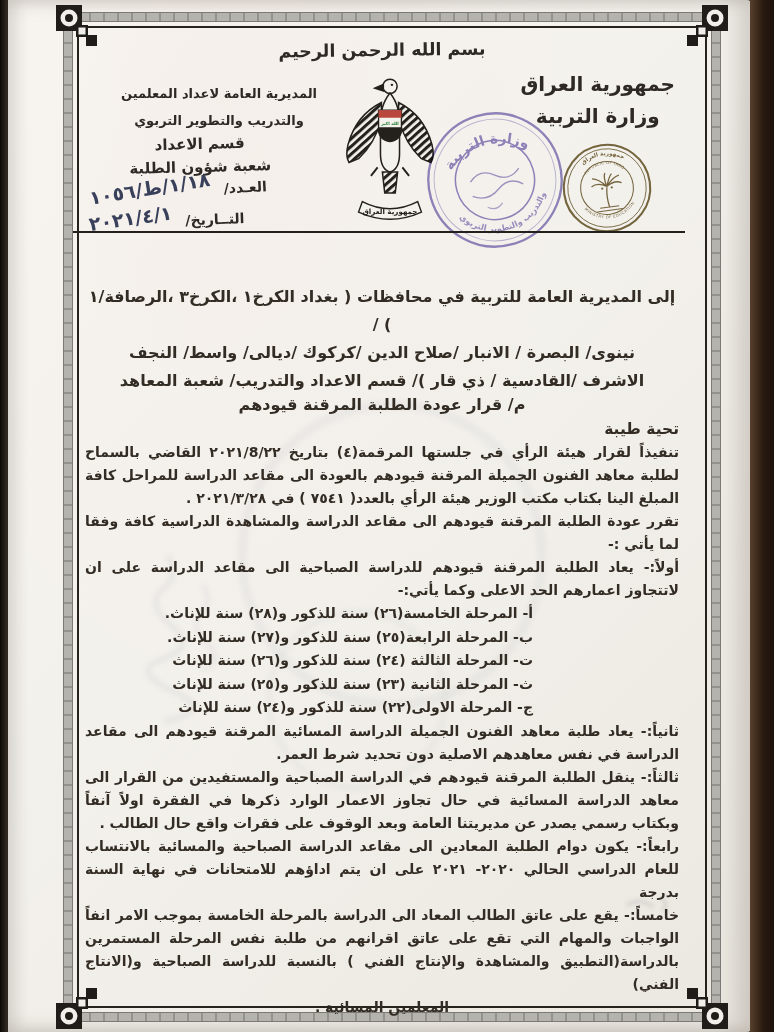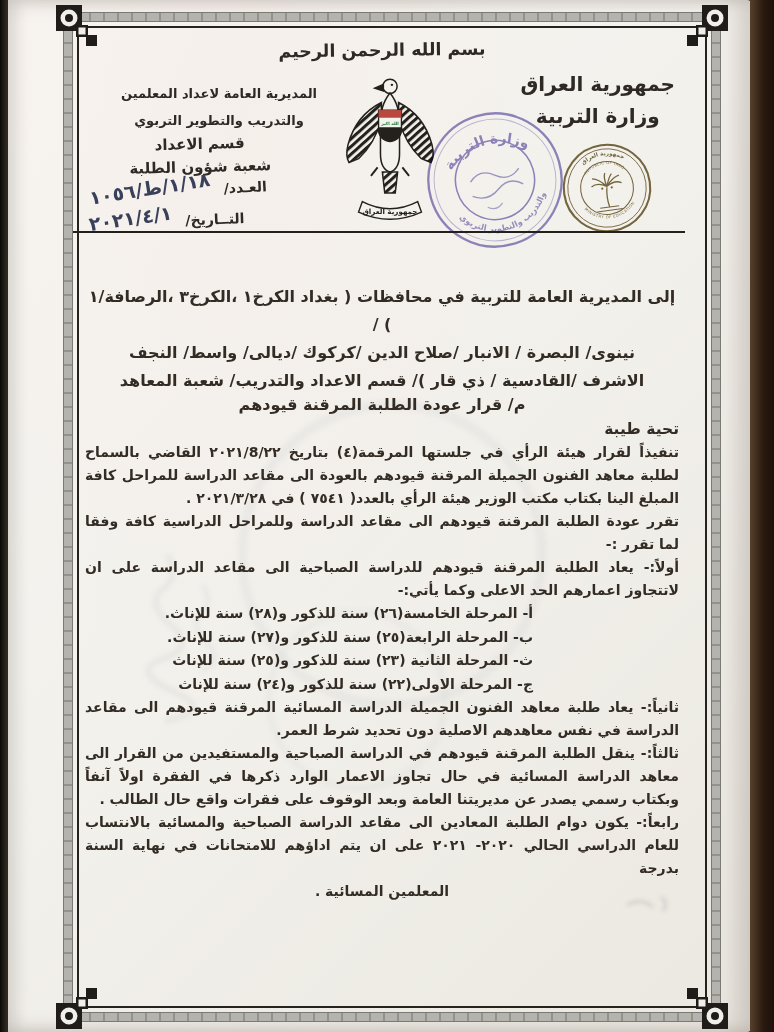--- a/index.html
+++ b/index.html
@@ -234,38 +234,40 @@
       <div class="address">
         <div>إلى المديرية العامة للتربية في محافظات ( بغداد الكرخ١ ،الكرخ٣ ،الرصافة/١ ) /</div>
         <div>نينوى/ البصرة / الانبار /صلاح الدين /كركوك /ديالى/ واسط/ النجف</div>
         <div>الاشرف /القادسية / ذي قار )/ قسم الاعداد والتدريب/ شعبة المعاهد</div>
       </div>
 
       <div class="subject">م/ قرار عودة الطلبة المرقنة قيودهم</div>
       <div class="salute">تحية طيبة</div>
 
       <div class="para">تنفيذاً لقرار هيئة الرأي في جلستها المرقمة(٤) بتاريخ ٢٠٢١/8/٢٢ القاضي بالسماح لطلبة معاهد الفنون الجميلة المرقنة قيودهم بالعودة الى مقاعد الدراسة للمراحل كافة المبلغ الينا بكتاب مكتب الوزير هيئة الرأي بالعدد( ٧٥٤١ ) في ٢٠٢١/٣/٢٨ .</div>
-      <div class="para">تقرر عودة الطلبة المرقنة قيودهم الى مقاعد الدراسة وللمراحل الدراسية كافة وفقا لما تقرر :-</div>
+      <div class="para">تقرر عودة الطلبة المرقنة قيودهم الى مقاعد الدراسة والمشاهدة الدراسية كافة وفقا لما يأتي :-</div>
 
       <div class="para">
         <span>أولاً:- يعاد الطلبة المرقنة قيودهم </span><span class="u">للدراسة الصباحية</span><span> الى مقاعد الدراسة على ان لاتتجاوز اعمارهم الحد الاعلى وكما يأتي:-</span>
       </div>
 
       <div class="stages">
         <div>أ- المرحلة الخامسة(٢٦) سنة للذكور و(٢٨) سنة للإناث.</div>
         <div>ب- المرحلة الرابعة(٢٥) سنة للذكور و(٢٧) سنة للإناث.</div>
+        <div>ت- المرحلة الثالثة (٢٤) سنة للذكور و(٢٦) سنة للإناث</div>
         <div>ث- المرحلة الثانية (٢٣) سنة للذكور و(٢٥) سنة للإناث</div>
         <div>ج- المرحلة الاولى(٢٢) سنة للذكور و(٢٤) سنة للإناث</div>
       </div>
 
       <div class="para">
         <span>ثانياً:- يعاد طلبة معاهد الفنون الجميلة </span><span class="u">الدراسة المسائية</span><span> المرقنة قيودهم الى مقاعد الدراسة في نفس معاهدهم الاصلية </span><span class="u">دون تحديد شرط العمر.</span>
       </div>
 
       <div class="para">ثالثاً:- ينقل الطلبة المرقنة قيودهم في الدراسة الصباحية والمستفيدين من القرار الى معاهد الدراسة المسائية في حال تجاوز الاعمار الوارد ذكرها في الفقرة اولاً آنفاً وبكتاب رسمي يصدر عن مديريتنا العامة وبعد الوقوف على فقرات واقع حال الطالب .</div>
 
       <div class="para">رابعاً:- يكون دوام الطلبة المعادين الى مقاعد الدراسة الصباحية والمسائية بالانتساب للعام الدراسي الحالي ٢٠٢٠- ٢٠٢١ على ان يتم اداؤهم للامتحانات في نهاية السنة بدرجة</div>
 
+      <div class="para">خامساً:- يقع على عاتق الطالب المعاد الى الدراسة بالمرحلة الخامسة بموجب الامر انفاً الواجبات والمهام التي تقع على عاتق اقرانهم من طلبة نفس المرحلة المستمرين بالدراسة(التطبيق والمشاهدة والإنتاج الفني ) بالنسبة للدراسة الصباحية و(الانتاج الفني)</div>
       <div class="centerline">المعلمين المسائية .</div>
     </div>
 
   </div>
 </div>
 
 </body></html>

